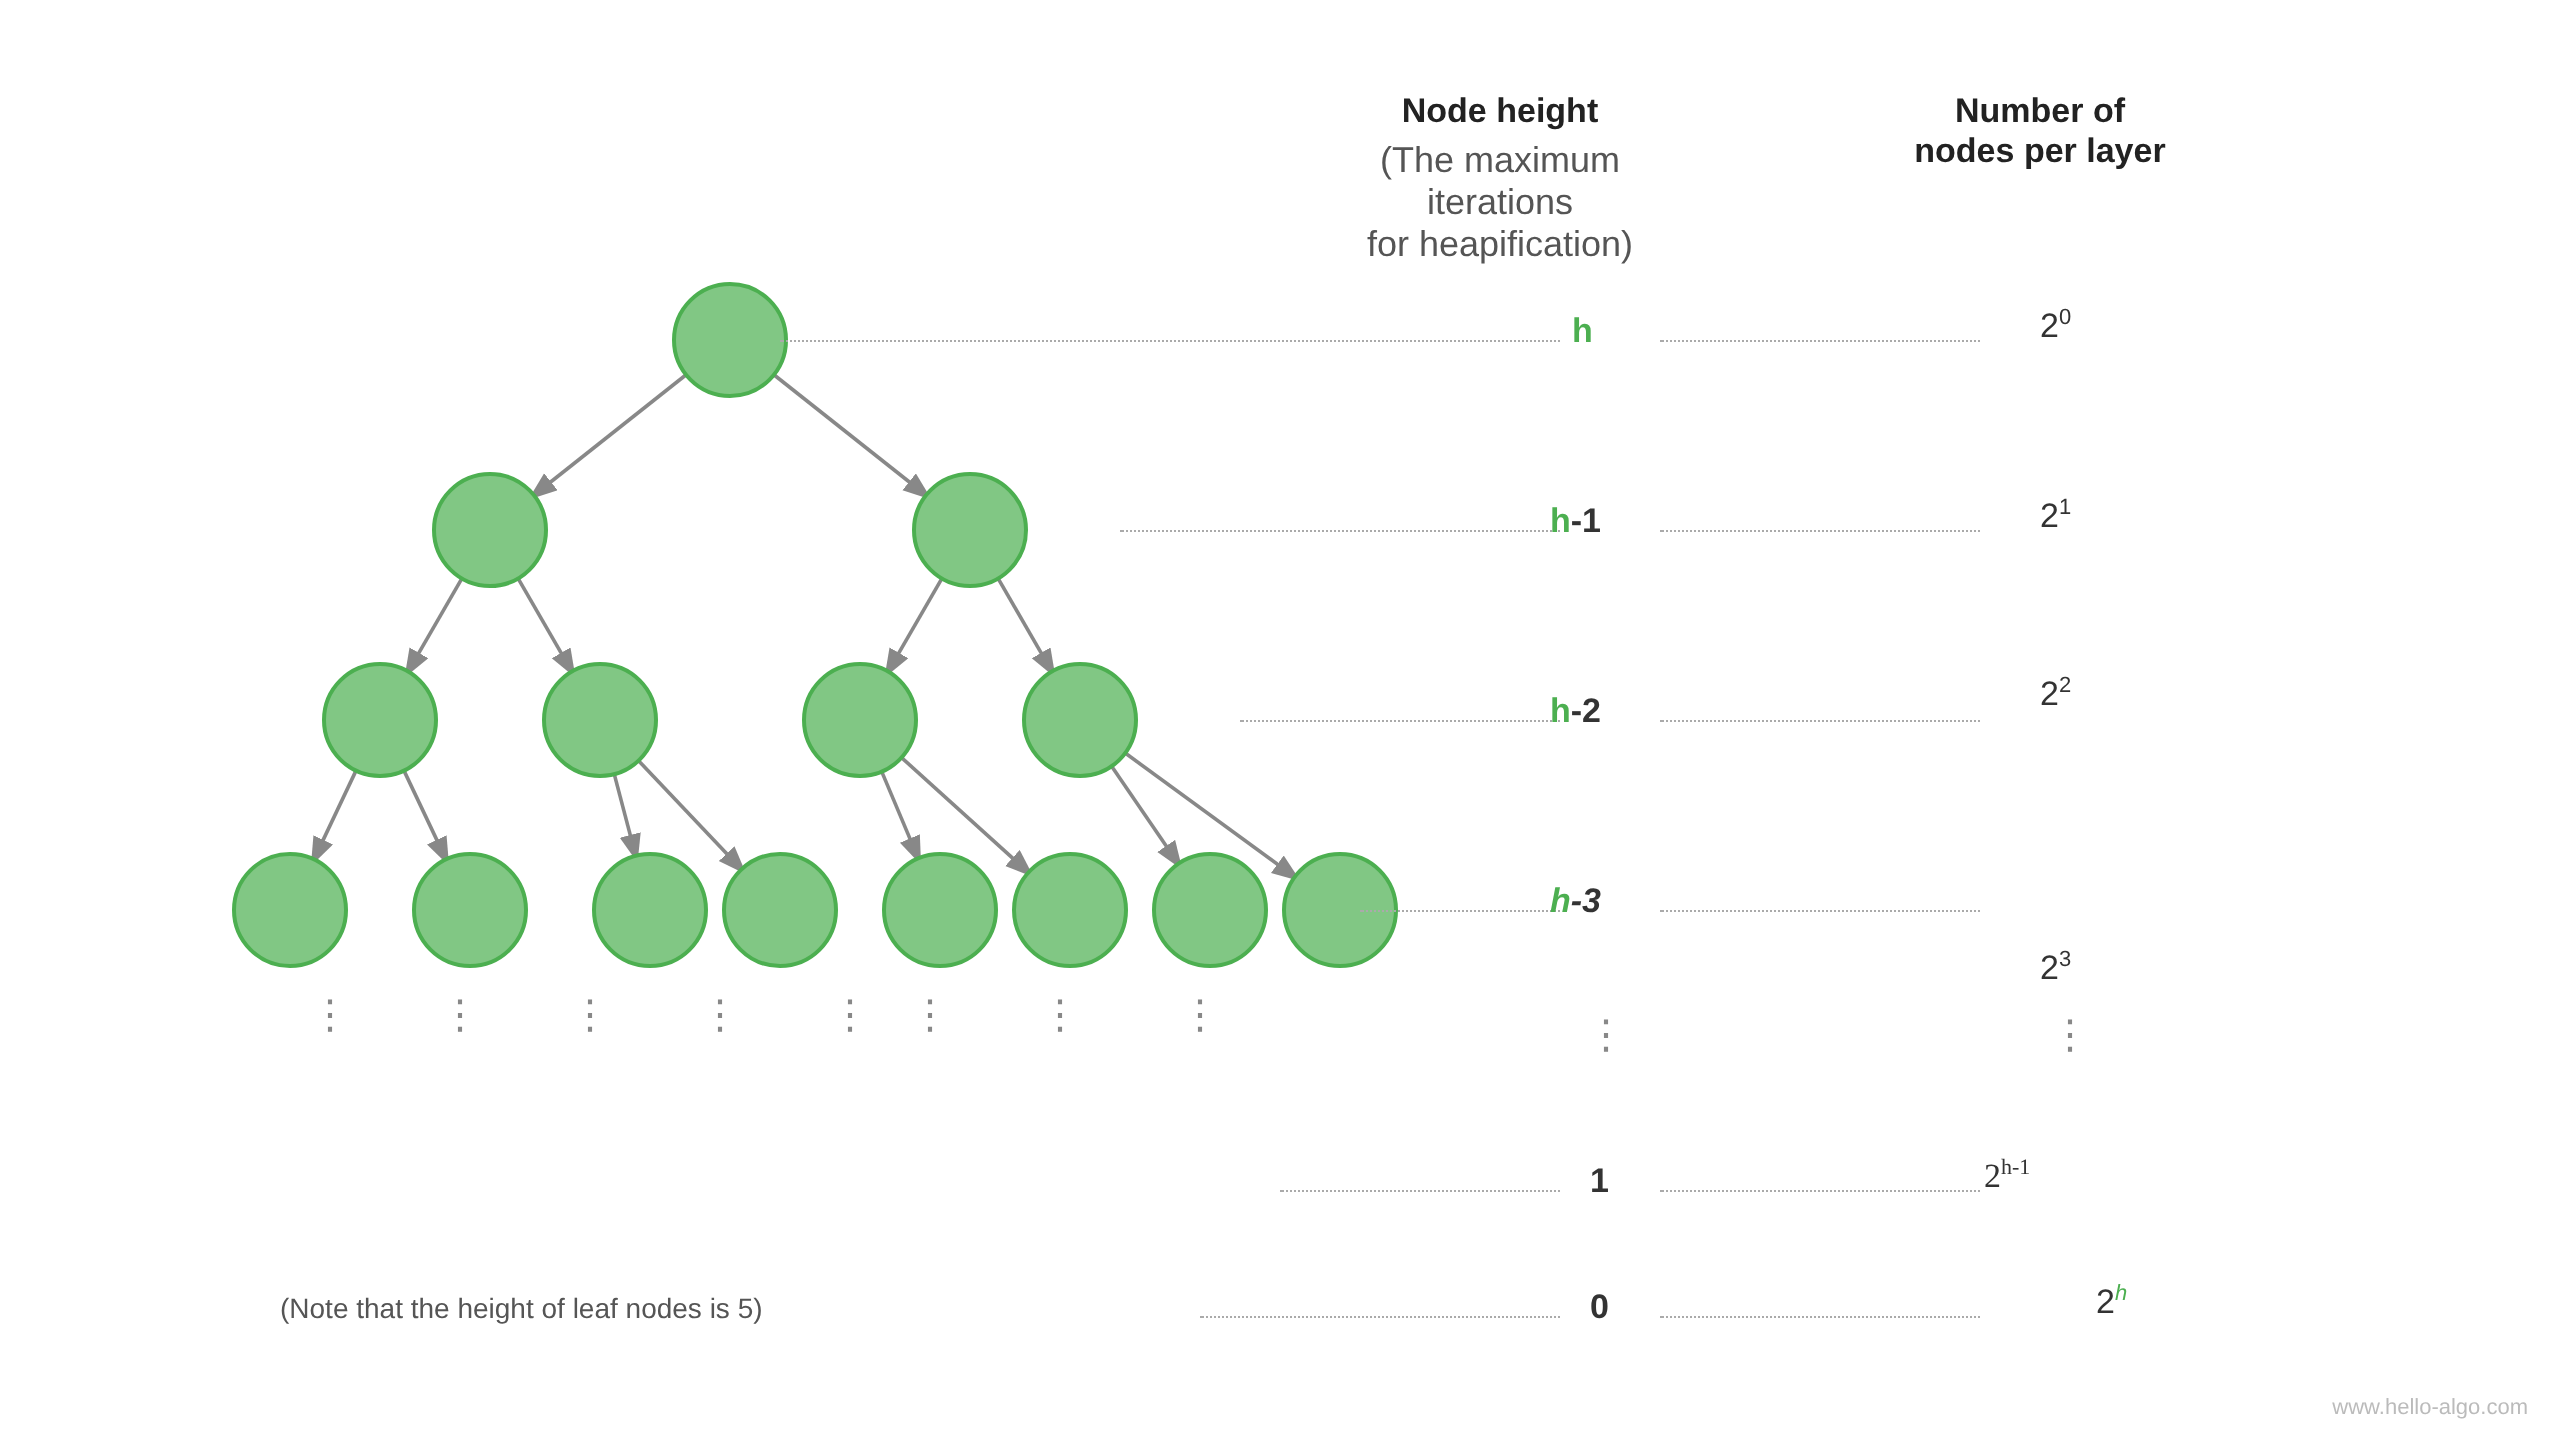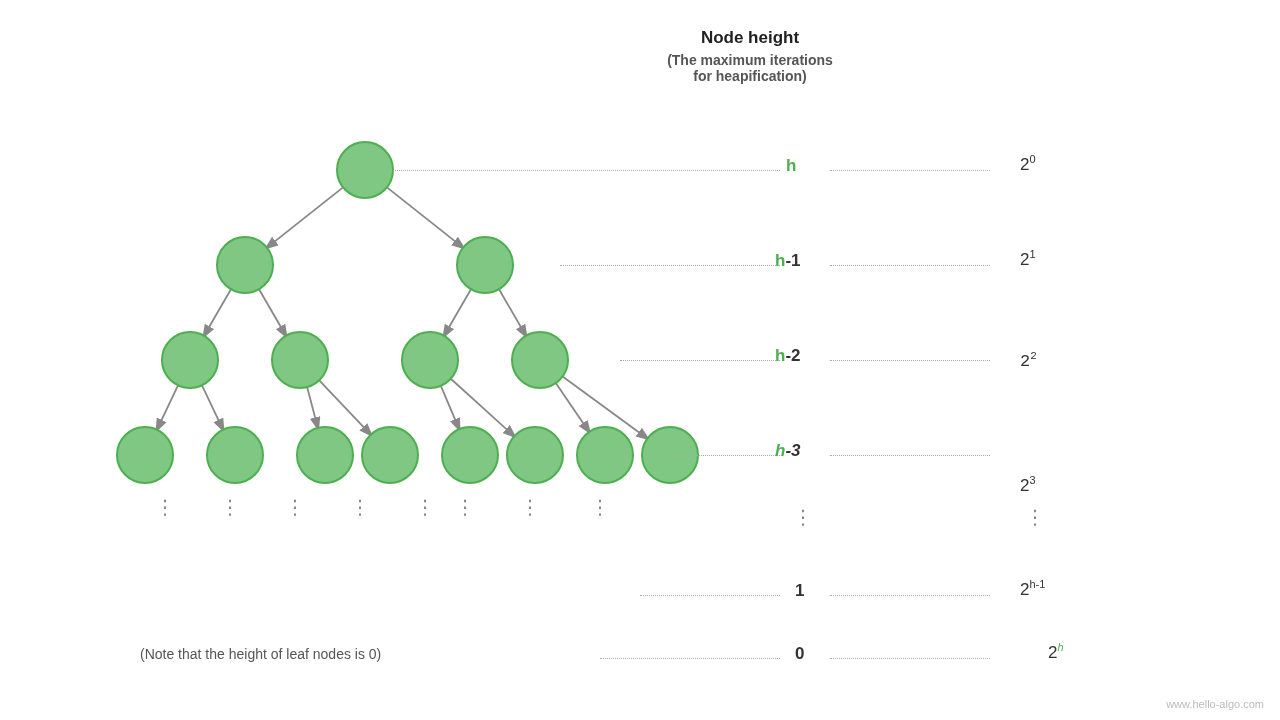--- a/index.html
+++ b/index.html
@@ -29,26 +29,26 @@
       width: 180px;
     }
     .col-nodes-per-layer {
       left: 920px;
       width: 200px;
     }
     .col-header .title {
       font-weight: 700;
       font-size: 17px;
       color: #222;
+      margin-top: 18px;
     }
     .col-header .subtitle {
-      font-size: 14px;
+      font-size: 18px;
       color: #555;
       margin-top: 4px;
-      font-weight: bold;
     }
 
     
     .dotted-line {
       position: absolute;
       border-top: 1.5px dotted #aaa;
       height: 0;
     }
 
     
@@ -120,20 +120,23 @@
 </head>
 <body>
 
 <div class="main-container">
 
   <div class="col-header col-node-height">
     <div class="title">Node height</div>
     <div class="subtitle">(The maximum iterations<br>for heapification)</div>
   </div>
 
+  <div class="col-header col-nodes-per-layer">
+    <div class="title">Number of<br>nodes per layer</div>
+  </div>
 
   <svg style="position:absolute; left:80px; top:120px; width:660px; height:420px; overflow:visible;">
     <defs>
       <marker id="arrowhead" markerWidth="8" markerHeight="8" refX="6" refY="3" orient="auto">
         <path d="M0,0 L0,6 L8,3 z" fill="#888"></path>
       </marker>
     </defs>
   <line x1="263.0467169150707" y1="67.37968244223572" x2="186.95328308492932" y2="127.62031755776428" class="arrow-line"></line>
       <line x1="306.9532830849293" y1="67.37968244223572" x2="383.0467169150707" y2="127.62031755776428" class="arrow-line"></line>
       <line x1="150.97098442483227" y1="169.23193599347152" x2="124.02901557516773" y2="215.76806400652848" class="arrow-line"></line>
@@ -198,35 +201,35 @@
   </div>
   <div class="height-label" style="left:795px; top:581px;">
     <span>1</span>
   </div>
   <div class="height-label" style="left:795px; top:644px;">
     <span>0</span>
   </div>
 
   <div class="power-label" style="left:1020px; top:153px;">2<sup>0</sup></div>
   <div class="power-label" style="left:1020px; top:248px;">2<sup>1</sup></div>
-  <div class="power-label" style="left:1020px; top:350px;font-family:Liberation Mono, monospace;">2<sup>2</sup></div>
+  <div class="power-label" style="left:1020px; top:337px;">2<sup>2</sup></div>
   <div class="power-label" style="left:1020px; top:438px;margin-top:36px;">2<sup>3</sup></div>
-  <div class="power-label" style="left:1020px; top:578px;">2<sup>h-1</sup></div>
+  <div class="power-label" style="left:992px; top:578px;font-family:Liberation Serif, serif;">2<sup>h-1</sup></div>
   <div class="power-label" style="left:1048px; top:641px;">2<sup><span class="h-green" style="color:#4caf50;font-style:italic;">h</span></sup></div>
 
   <div class="vdots" style="left:155px; top:495px;">⋮</div>
   <div class="vdots" style="left:220px; top:495px;">⋮</div>
   <div class="vdots" style="left:285px; top:495px;">⋮</div>
   <div class="vdots" style="left:350px; top:495px;">⋮</div>
   <div class="vdots" style="left:415px; top:495px;">⋮</div>
   <div class="vdots" style="left:455px; top:495px;">⋮</div>
   <div class="vdots" style="left:520px; top:495px;">⋮</div>
   <div class="vdots" style="left:590px; top:495px;">⋮</div>
 
   <div class="vdots" style="left:793px; top:505px;">⋮</div>
 
   <div class="vdots" style="left:1025px; top:505px;">⋮</div>
 
-  <div class="bottom-note" style="left:140px; top:646px;">(Note that the height of leaf nodes is 0)</div>
+  <div class="bottom-note" style="left:140px; top:646px;">(Note that the height of leaf nodes is 5)</div>
 
   <div class="watermark">www.hello-algo.com</div>
 
 </div>
 
 </body></html>

